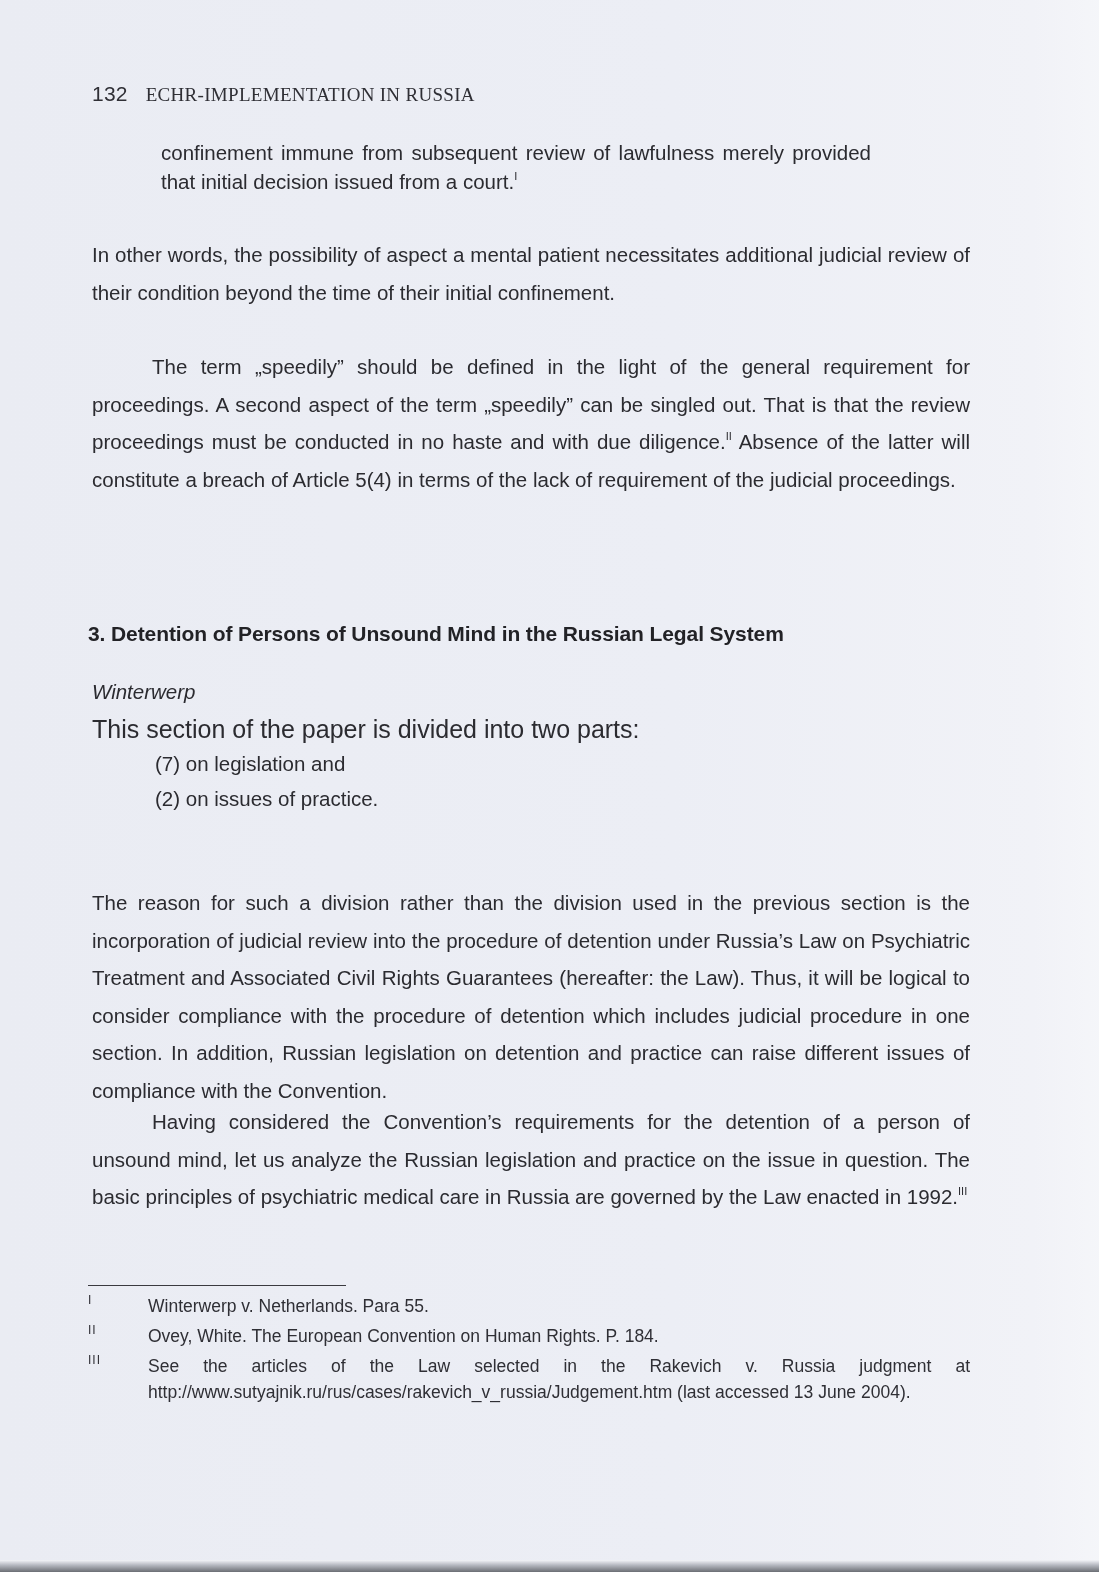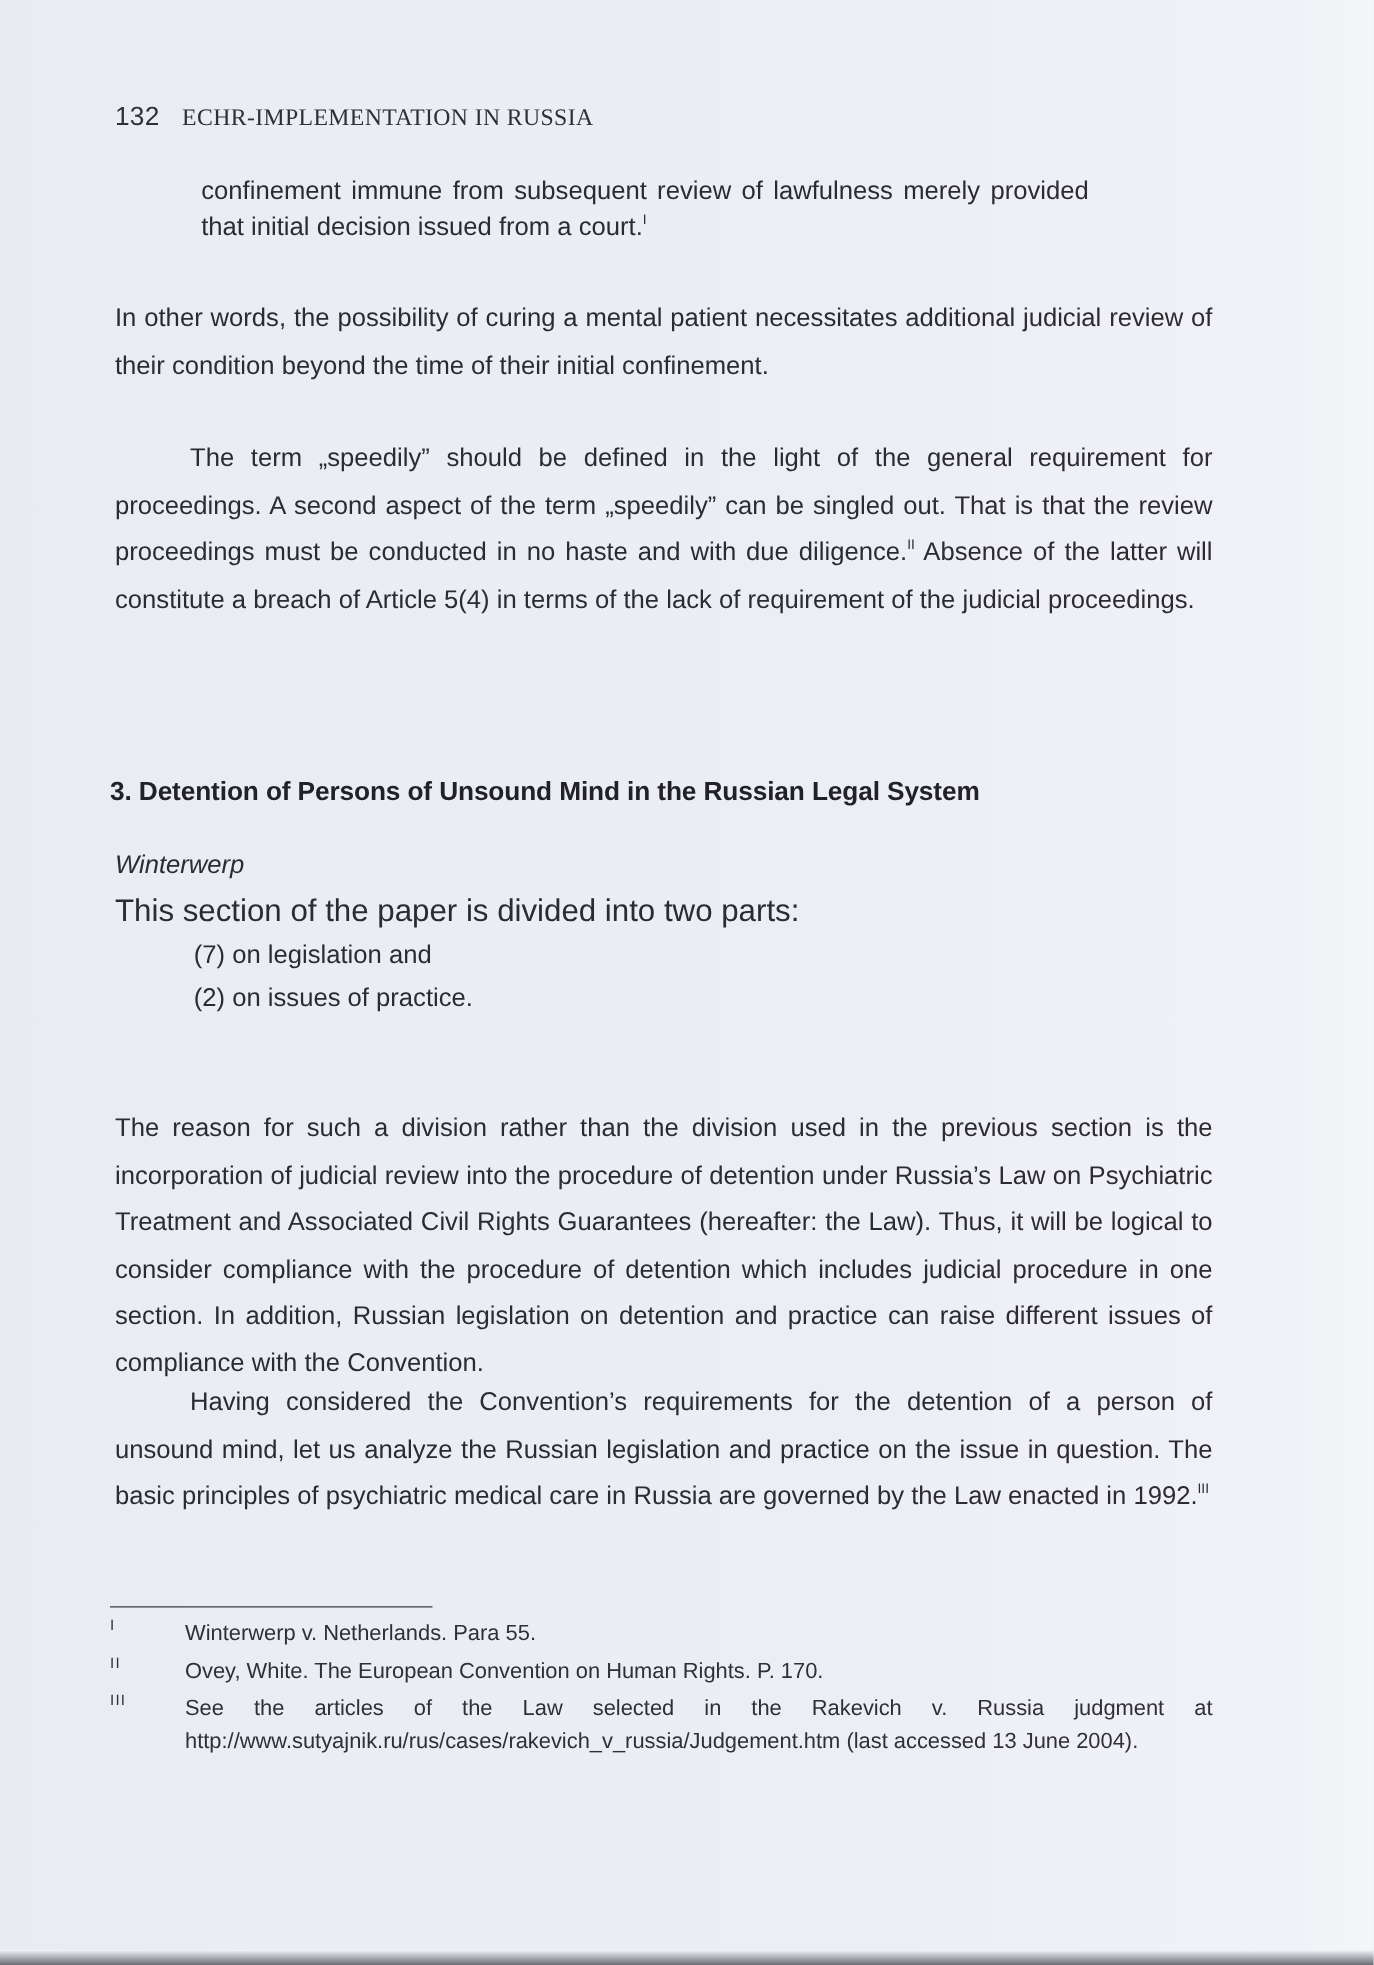--- a/index.html
+++ b/index.html
@@ -160,21 +160,21 @@
   <div class="running-head">
     <span class="folio">132</span>
     <span class="title">ECHR-IMPLEMENTATION IN RUSSIA</span>
   </div>
 
   <div class="block-quote">
     <span>confinement immune from subsequent review of lawfulness merely provided that initial decision issued from a court.</span><sup>I</sup>
   </div>
 
   <div class="text" style="top: 236px;">
-    <p>In other words, the possibility of curing a mental patient necessitates additional judicial review of their condition beyond the time of their initial confinement.</p>
+    <p>In other words, the possibility of aspect a mental patient necessitates additional judicial review of their condition beyond the time of their initial confinement.</p>
   </div>
 
   <div class="text" style="top: 348px;">
     <p class="indent">
       <span>The term „speedily” should be defined in the light of the general requirement for proceedings. A second aspect of the term „speedily” can be singled out. That is that the review proceedings must be conducted in no haste and with due diligence.</span><sup>II</sup><span> Absence of the latter will constitute a breach of Article 5(4) in terms of the lack of requirement of the judicial proceedings.</span>
     </p>
   </div>
 
   <div class="section-heading">3. Detention of Persons of Unsound Mind in the Russian Legal System</div>
 
@@ -199,21 +199,21 @@
 
   <div class="footnote-rule"></div>
 
   <div class="footnotes">
     <div class="fn">
       <span class="mark">I</span>
       <span>Winterwerp v. Netherlands. Para 55.</span>
     </div>
     <div class="fn">
       <span class="mark">II</span>
-      <span>Ovey, White. The European Convention on Human Rights. P. 170.</span>
+      <span>Ovey, White. The European Convention on Human Rights. P. 184.</span>
     </div>
     <div class="fn">
       <span class="mark">III</span>
       <span>See the articles of the Law selected in the Rakevich v. Russia judgment at </span><span class="url">http://www.sutyajnik.ru/rus/cases/rakevich_v_russia/Judgement.htm</span><span> (last accessed 13 June 2004).</span>
     </div>
   </div>
 </div>
 
 <div class="bottom-strip"></div>
 

